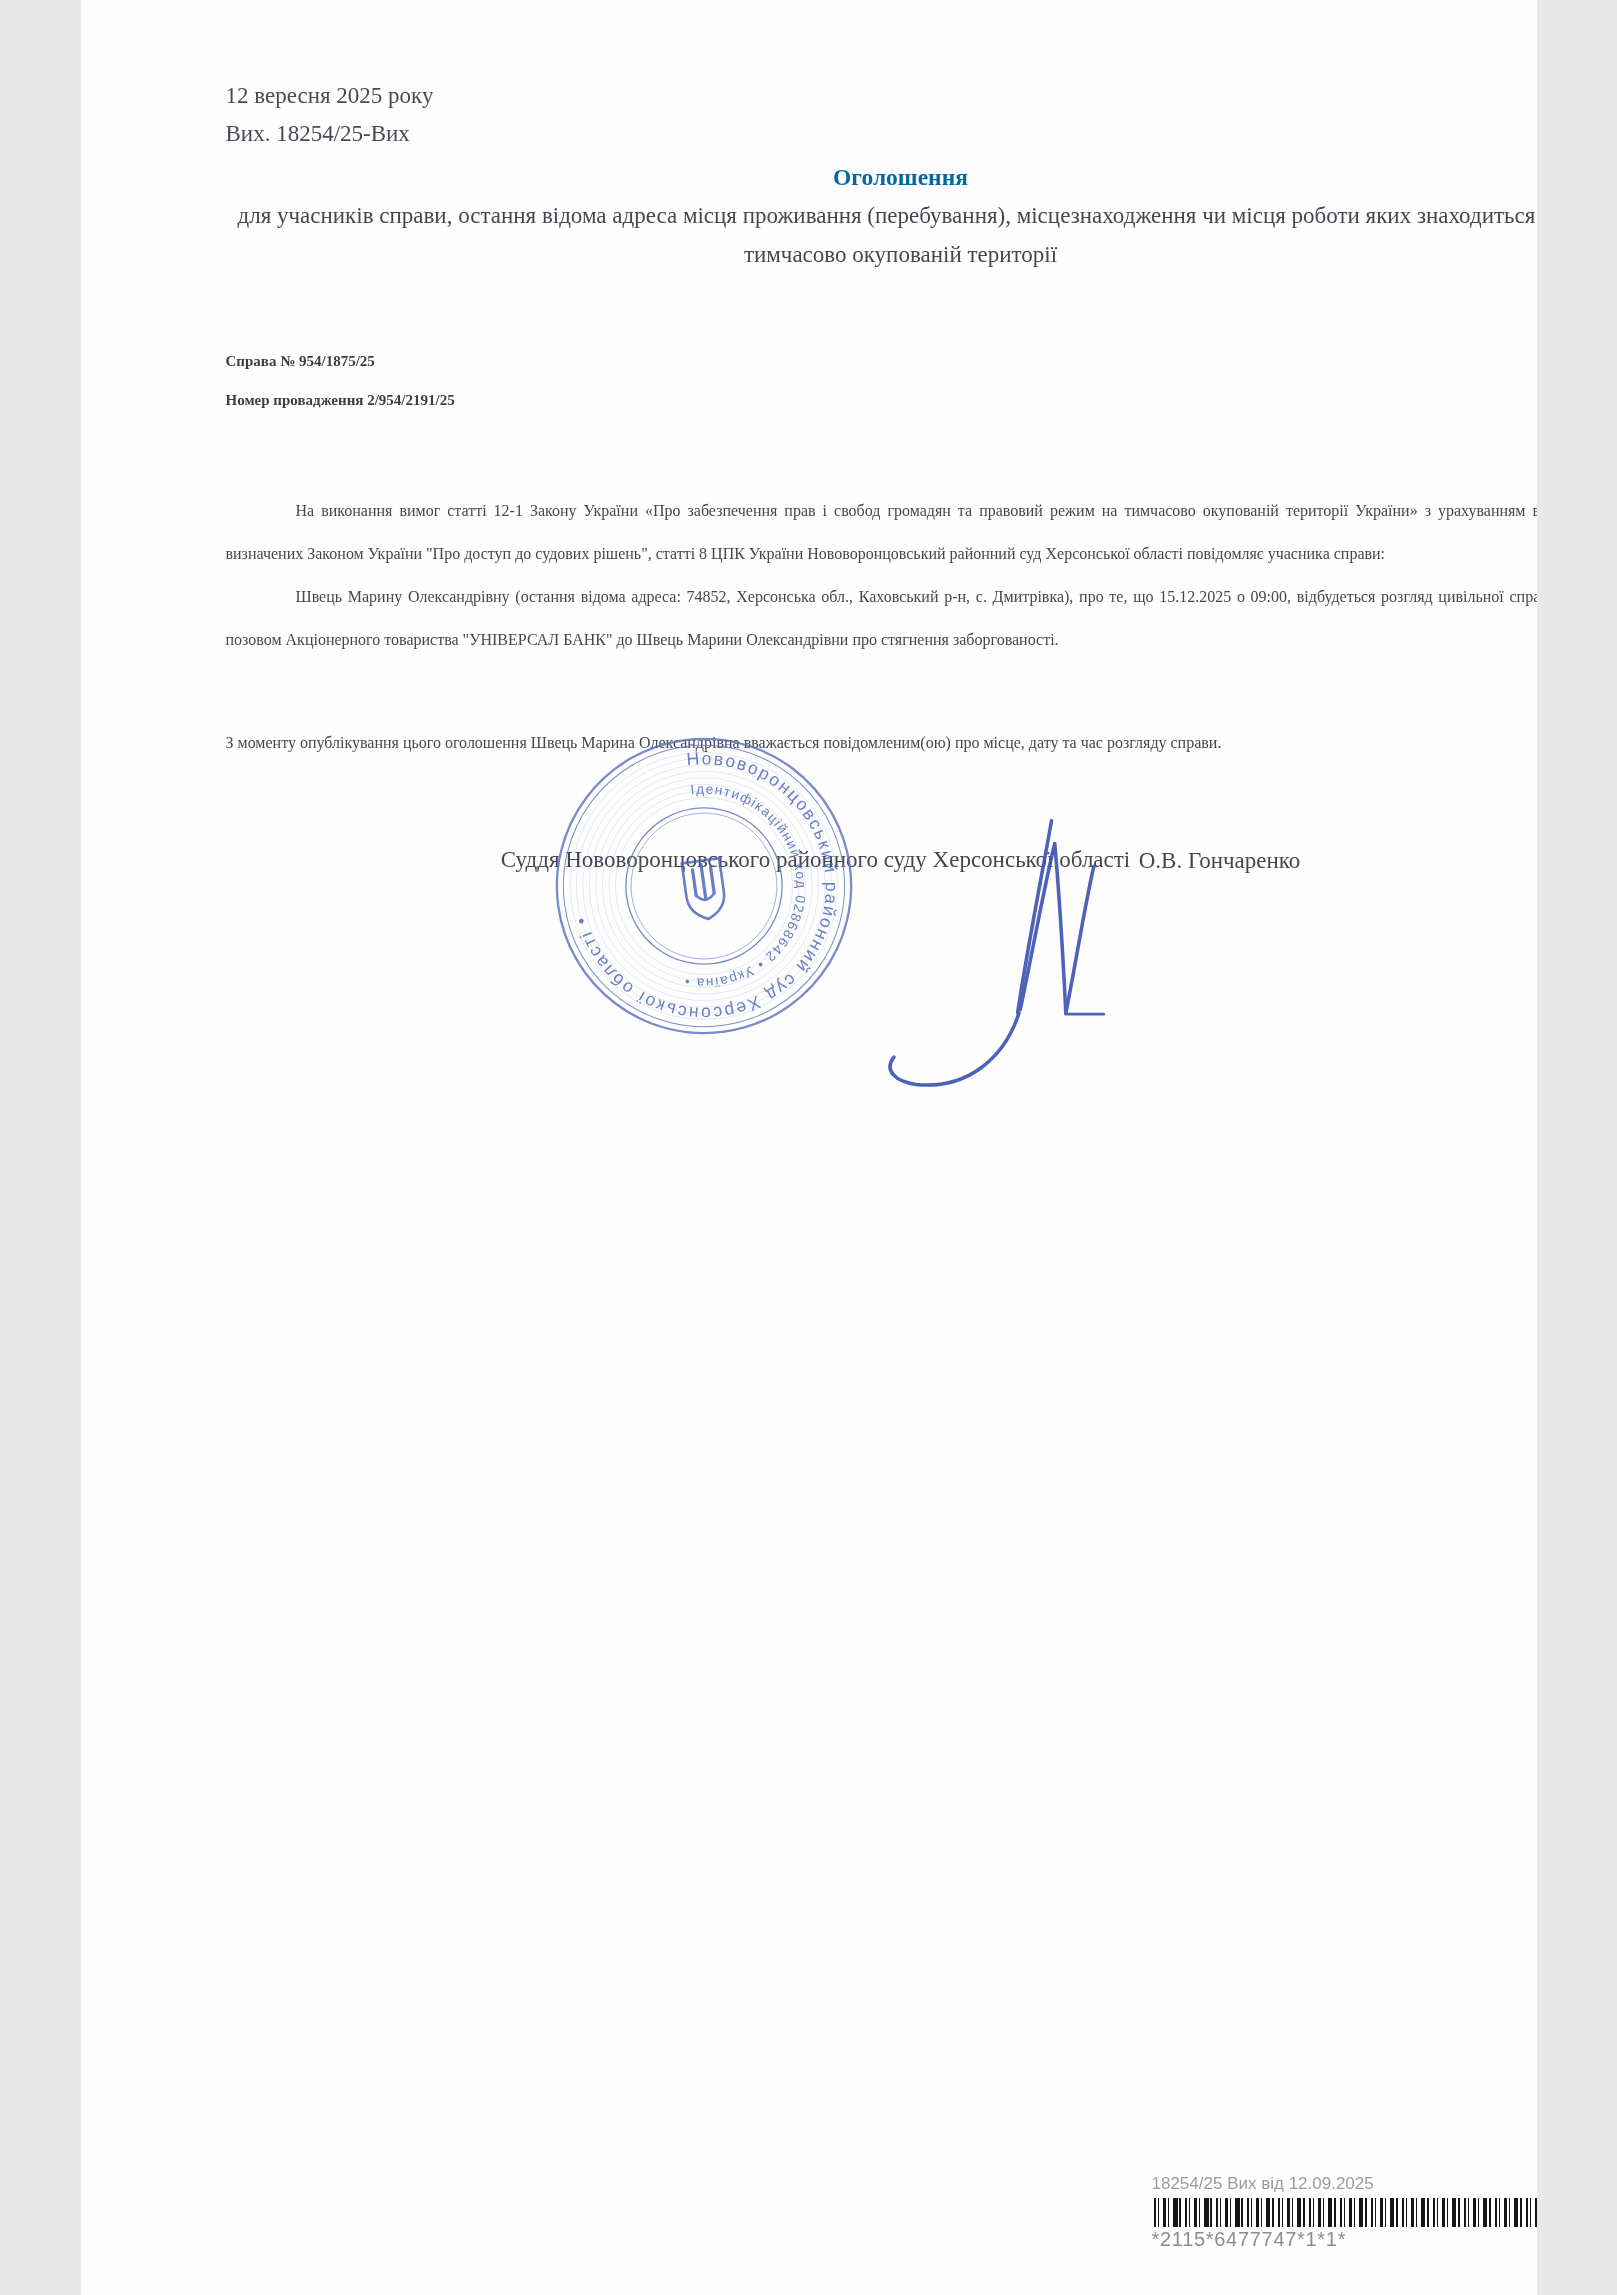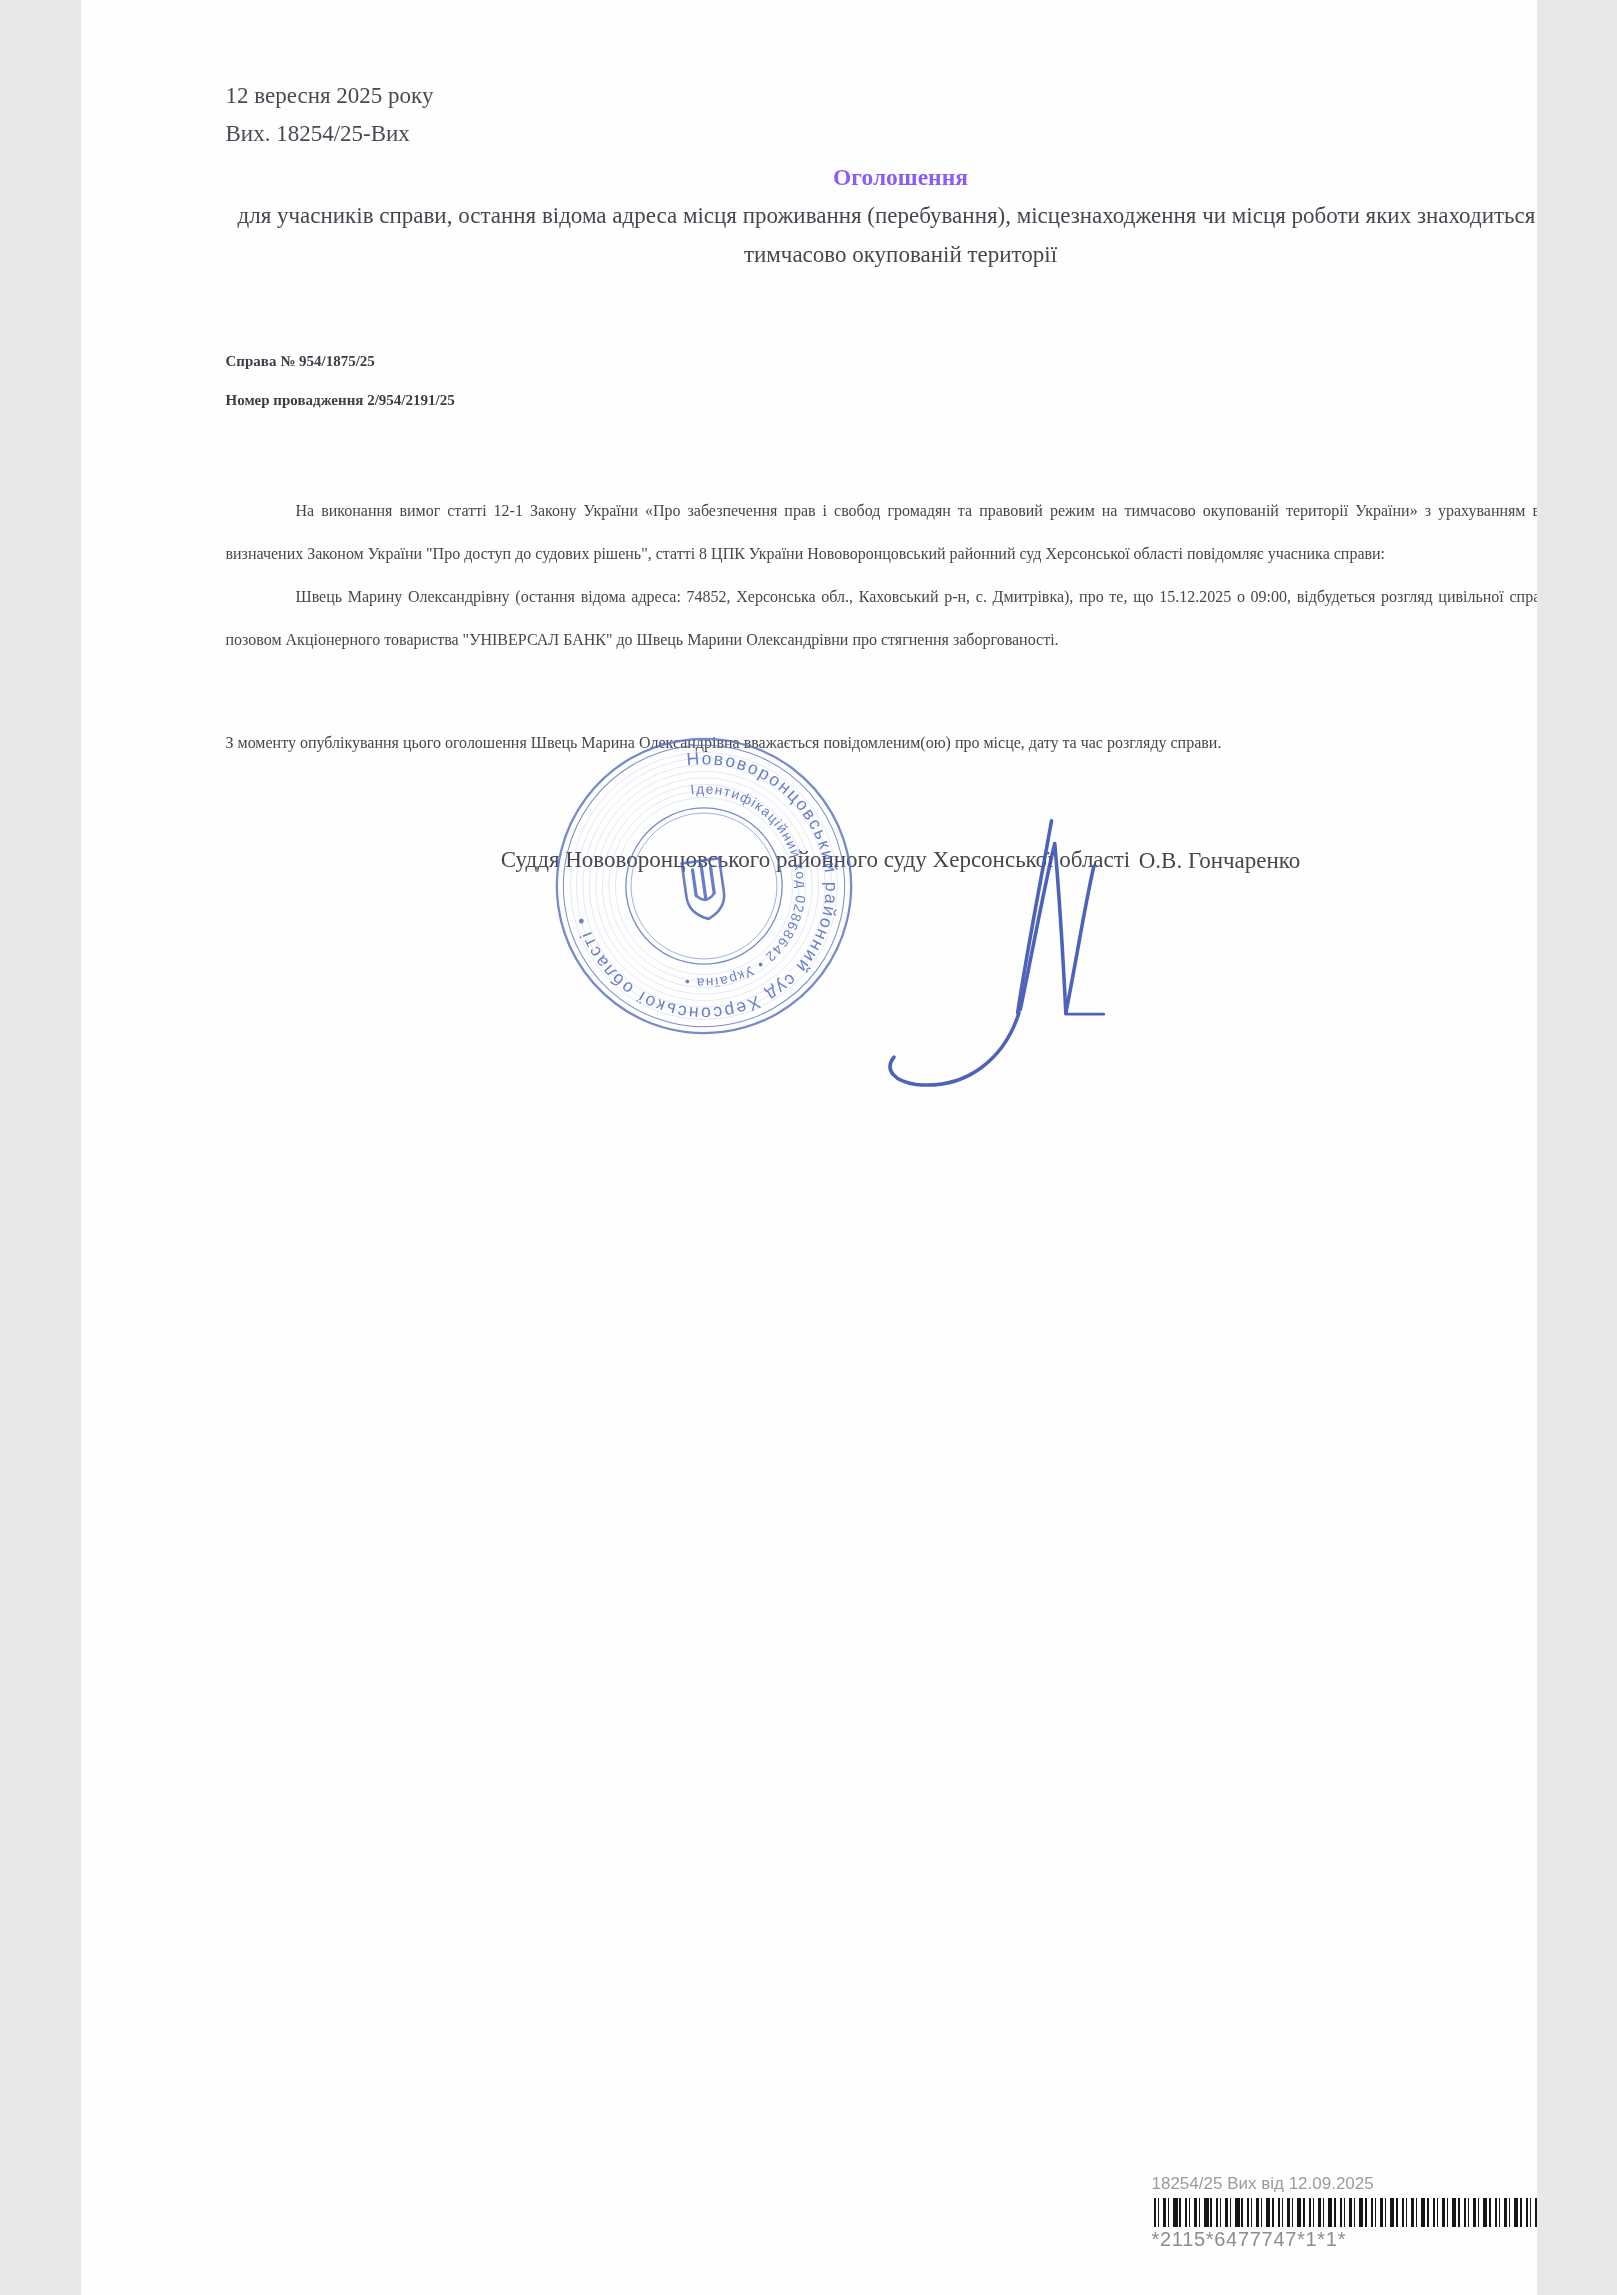--- a/index.html
+++ b/index.html
@@ -23,21 +23,21 @@
     font-size:23px;
     line-height:38px;
     color:#4a4a55;
   }
   .doc-title{
     margin-top:5.2px;
     text-align:center;
     font-weight:bold;
     font-size:23.5px;
     line-height:38px;
-    color:#8b5cf6;
+    color:#0369a1;
   }
   .doc-subtitle{
     text-align:center;
     font-size:23px;
     line-height:39px;
     color:#46464f;
   }
   .case-block{
     margin-top:68px;
     font-weight:bold;

